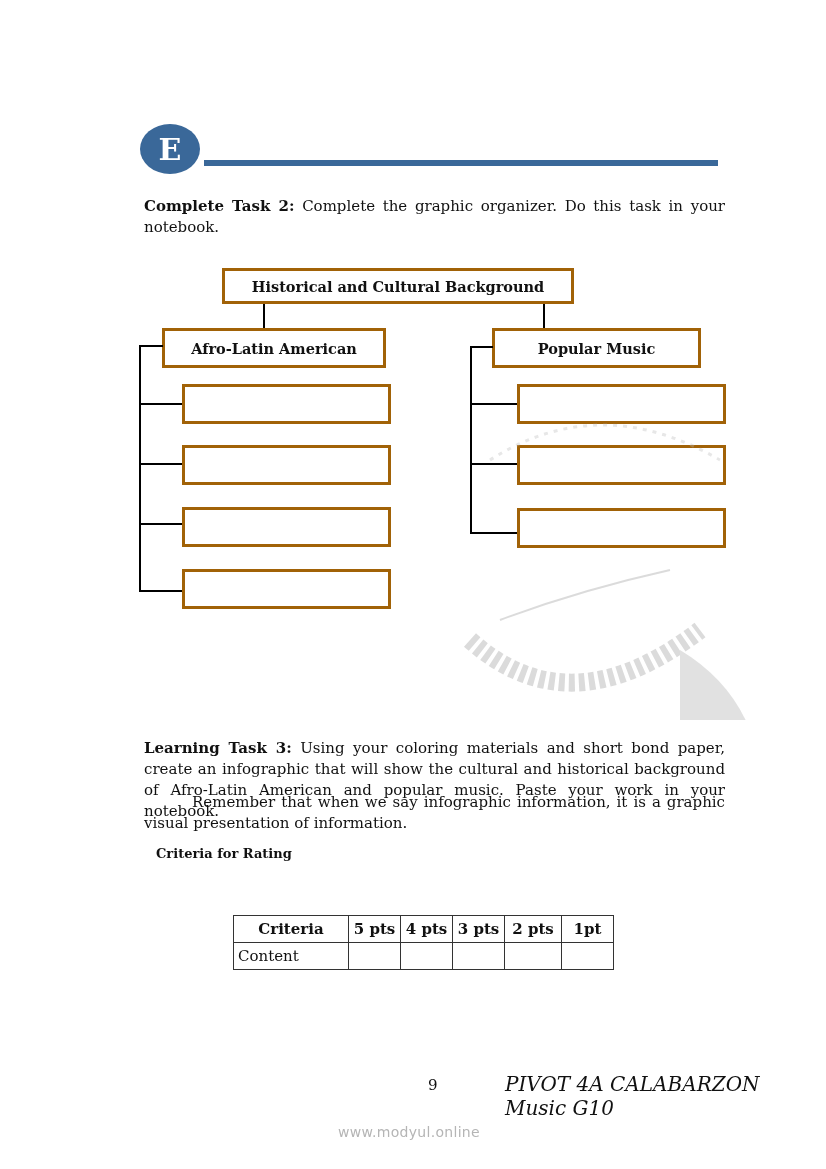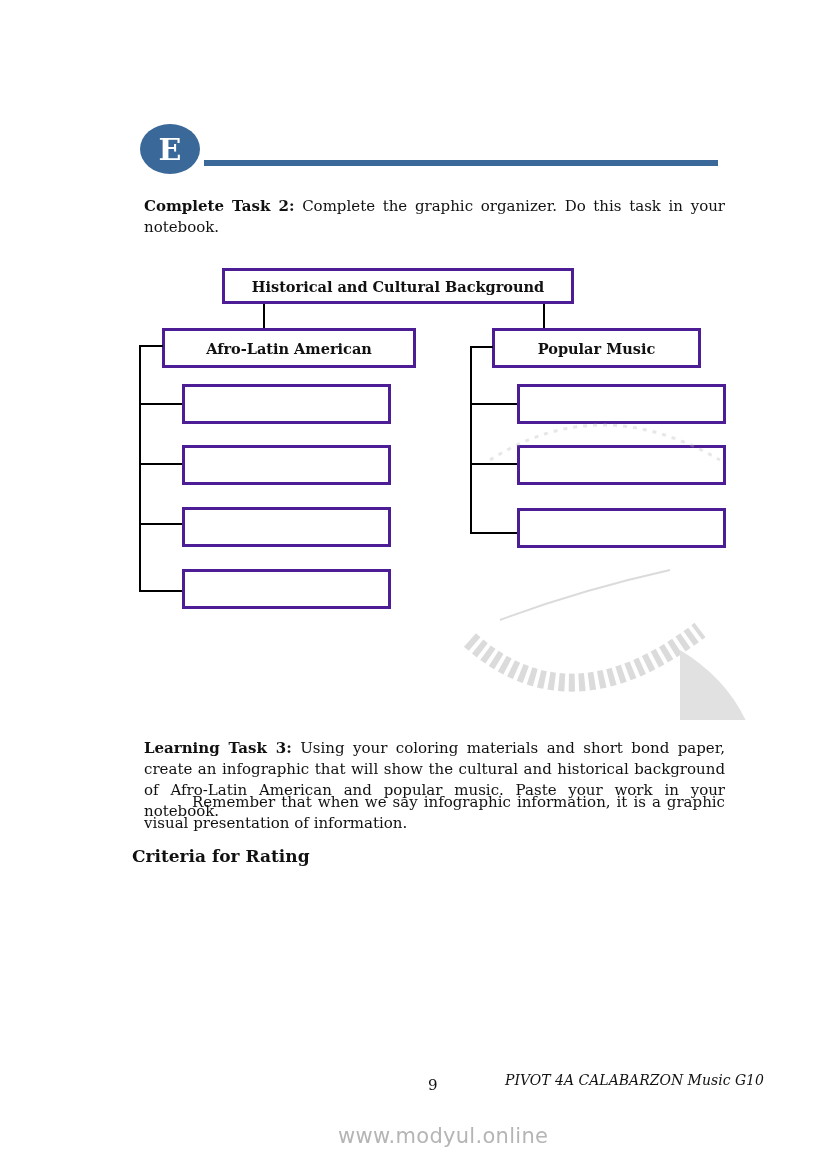--- a/index.html
+++ b/index.html
@@ -6,54 +6,54 @@
   body { width:826px; height:1169px; position:relative; overflow:hidden;
          font-family:"DejaVu Serif", "Liberation Serif", serif; color:#111; }
   .abs { position:absolute; }
   .badge { left:140px; top:124px; width:60px; height:50px; border-radius:50%;
            background:#3a6899; color:#fff; font-weight:bold; font-size:30px;
            display:flex; align-items:center; justify-content:center; }
   .rule { left:204px; top:160px; width:514px; height:6px; background:#3a6899; }
   .para { left:144px; width:581px; font-size:15px; line-height:21px; text-align:justify; }
   .para b { font-weight:bold; }
   .indent { text-indent:48px; }
-  .box { border:3px solid #4c1d95; background:#fff; box-sizing:border-box;
+  .box { border:3px solid #a16207; background:#fff; box-sizing:border-box;
          display:flex; align-items:center; justify-content:center;
          font-weight:bold; font-size:14.5px; }
   .ln { background:#000; }
   .watermark { opacity:0.35; }
   table.crit { position:absolute; left:233px; top:915px; border-collapse:collapse;
                font-size:15px; }
   table.crit td, table.crit th { border:1px solid #333; height:26px; padding:0 4px; }
   table.crit th { font-weight:bold; text-align:center; }
   table.crit td.lbl { text-align:left; width:106px; }
   .footer-page { left:428px; top:1076px; font-size:15px; }
-  .footer-title { left:505px; top:1072px; font-size:14px; font-style:italic; }
+  .footer-title { left:505px; top:1072px; font-size:20px; font-style:italic; }
   .site { left:338px; top:1124px; font-family:"DejaVu Sans","Liberation Sans",sans-serif;
-          font-size:21px; color:#b5b5b5; letter-spacing:0.3px; }
+          font-size:14px; color:#b5b5b5; letter-spacing:0.3px; }
 </style>
 </head>
 <body>
 
 <div class="abs badge">E</div>
 <div class="abs rule"></div>
 
 <div class="abs para" style="top:196px;">
   <b>Complete Task 2:</b><span> Complete the graphic organizer. Do this task in your notebook.</span>
 </div>
 
 <div>
   <div class="abs box" style="left:222px;top:268px;width:352px;height:36px;">
     <span>Historical and Cultural Background</span>
   </div>
 
   <div class="abs ln" style="left:263px;top:304px;width:2px;height:26px;"></div>
   <div class="abs ln" style="left:543px;top:304px;width:2px;height:25px;"></div>
 
-  <div class="abs box" style="left:162px;top:328px;width:254px;height:40px;">
+  <div class="abs box" style="left:162px;top:328px;width:224px;height:40px;">
     <span>Afro-Latin American</span>
   </div>
   <div class="abs ln" style="left:139px;top:345px;width:2px;height:247px;"></div>
   <div class="abs ln" style="left:139px;top:345px;width:24px;height:2px;"></div>
   <div class="abs ln" style="left:139px;top:403px;width:44px;height:2px;"></div>
   <div class="abs ln" style="left:139px;top:463px;width:44px;height:2px;"></div>
   <div class="abs ln" style="left:139px;top:523px;width:44px;height:2px;"></div>
   <div class="abs ln" style="left:139px;top:590px;width:44px;height:2px;"></div>
   <div class="abs box" style="left:182px;top:384px;width:209px;height:40px;"></div>
   <div class="abs box" style="left:182px;top:445px;width:209px;height:40px;"></div>
@@ -78,22 +78,38 @@
   <path d="M120 220 Q200 190 290 170" stroke="#999" stroke-width="2" fill="none"></path>
   <path d="M110 60 Q220 -10 340 60" stroke="#bbb" stroke-width="3" fill="none" stroke-dasharray="4 6"></path>
   <path d="M300 250 Q350 280 370 330 L300 330 Z" fill="#aaa"></path>
 </svg>
 
 <div class="abs para" style="top:692px;margin-top:46px;">
   <b>Learning Task 3:</b><span> Using your coloring materials and short bond paper, create an infographic that will show the cultural and historical background of Afro-Latin American and popular music. Paste your work in your notebook.</span>
 </div>
 <div class="abs para indent" style="top:792px;">Remember that when we say infographic information, it is a graphic visual presentation of information.</div>
 
-<div class="abs" style="left:132px;top:846px;font-size:17px;font-weight:bold;">Criteria for Rating</div>
+<div class="abs" style="left:156px;top:846px;font-size:13px;font-weight:bold;">Criteria for Rating</div>
 
 <table class="crit">
   <tbody>
+      <tr>
+    <th style="width:104px;">Criteria</th>
+    <th style="width:43px;">5 pts</th>
+    <th style="width:43px;">4 pts</th>
+    <th style="width:43px;">3 pts</th>
+    <th style="width:48px;">2 pts</th>
+    <th style="width:43px;">1pt</th>
+  </tr>
+  <tr>
+    <td class="lbl">Content</td>
+    <td></td>
+        <td></td>
+        <td></td>
+        <td></td>
+        <td></td>
+  </tr>
 </tbody>
   </table>
 
 <div class="abs footer-page">9</div>
 <div class="abs footer-title">PIVOT 4A CALABARZON Music G10</div>
 <div class="abs site">www.modyul.online</div>
 
 </body></html>

